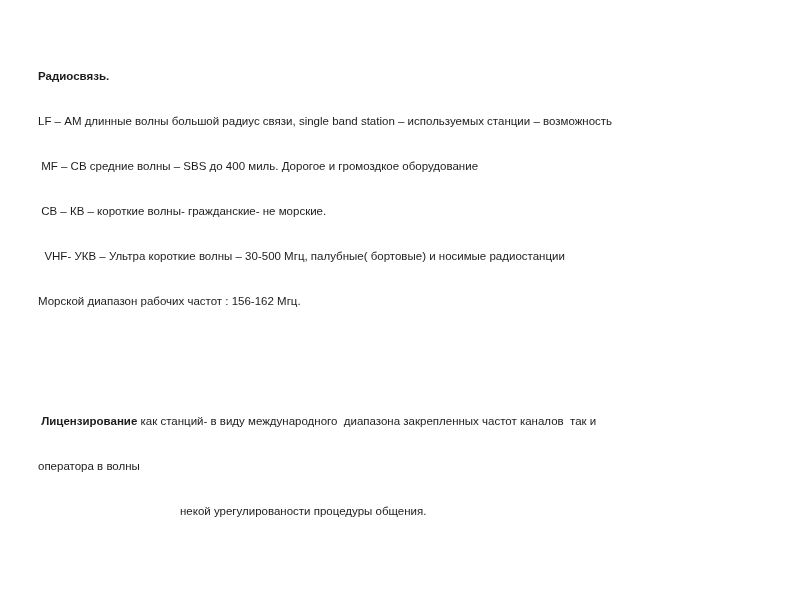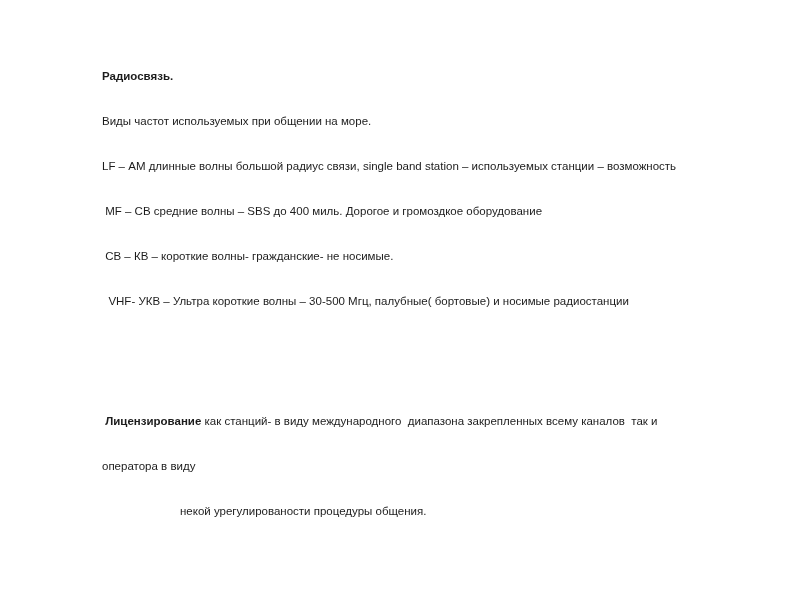--- a/index.html
+++ b/index.html
@@ -11,41 +11,41 @@
     color:var(--fg);
     font-family:"Liberation Sans", sans-serif;
     font-size:11.5px;
     line-height:15px;
     white-space:pre;
     overflow:hidden;
     box-sizing:border-box;
     padding-top:9px;
   }
   .ln   { height:15px; padding-left:62px; }
-  .in   { padding-left:102px; }   
+  .in   { padding-left:38px; }   
   .ctr  { padding-left:180px; }  
   .b    { font-weight:bold; }
 </style>
 </head>
 <body>
 
 <div class="page">
 
   
   <div class="ln in b">Радиосвязь.</div>
-  <div class="ln in">Виды частот используемых при общении на море.</div>
   <div class="ln in">LF – АМ длинные волны большой радиус связи, single band station – используемых станции – возможность</div>
   <div class="ln in"> MF – СВ средние волны – SBS до 400 миль. Дорогое и громоздкое оборудование</div>
-  <div class="ln in"> СВ – КВ – короткие волны- гражданские- не носимые.</div>
+  <div class="ln in"> СВ – КВ – короткие волны- гражданские- не морские.</div>
   <div class="ln in">  VHF- УКВ – Ультра короткие волны – 30-500 Мгц, палубные( бортовые) и носимые радиостанции</div>
+  <div class="ln in">Морской диапазон рабочих частот : 156-162 Мгц.</div>
   <div class="ln in"></div>
 
   
-  <div class="ln in"><span class="b"> Лицензирование</span><span> как станций- в виду международного  диапазона закрепленных всему каналов  так и</span></div>
-  <div class="ln in">оператора в виду</div>
+  <div class="ln in"><span class="b"> Лицензирование</span><span> как станций- в виду международного  диапазона закрепленных частот каналов  так и</span></div>
+  <div class="ln in">оператора в волны</div>
   <div class="ln ctr">некой урегулированости процедуры общения.</div>
 
   
   
   
 
   
   
   
   

